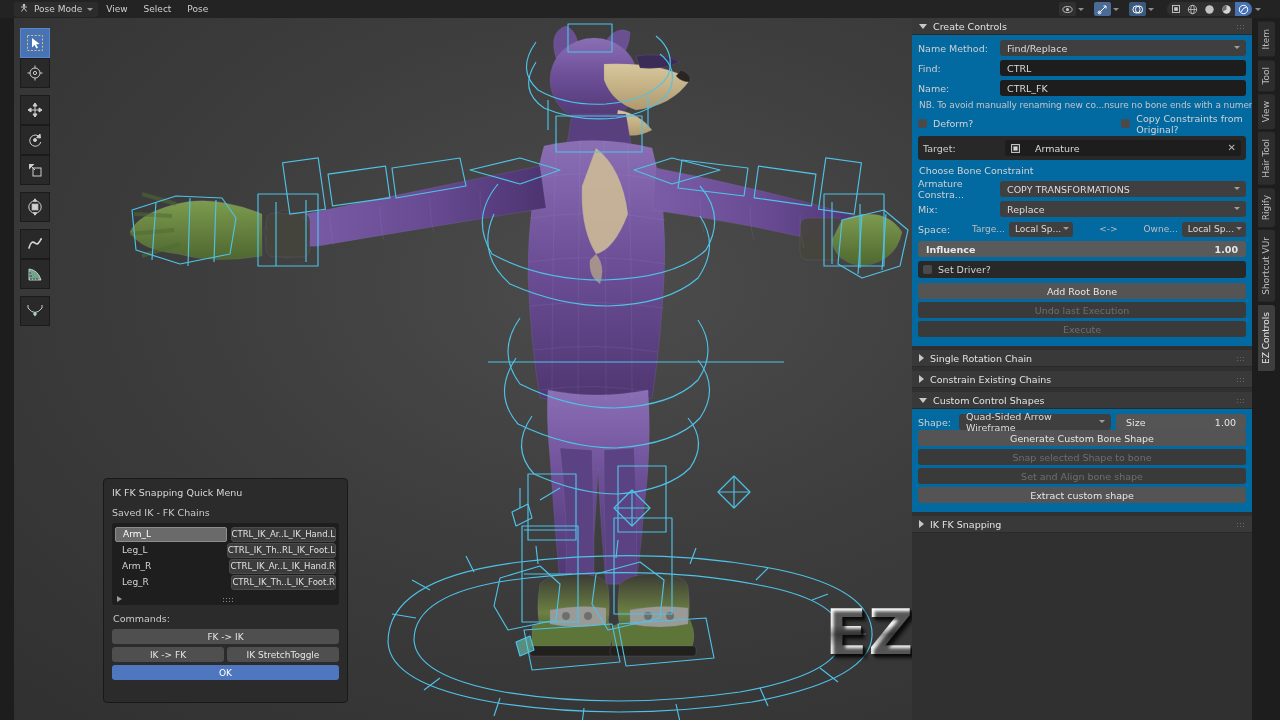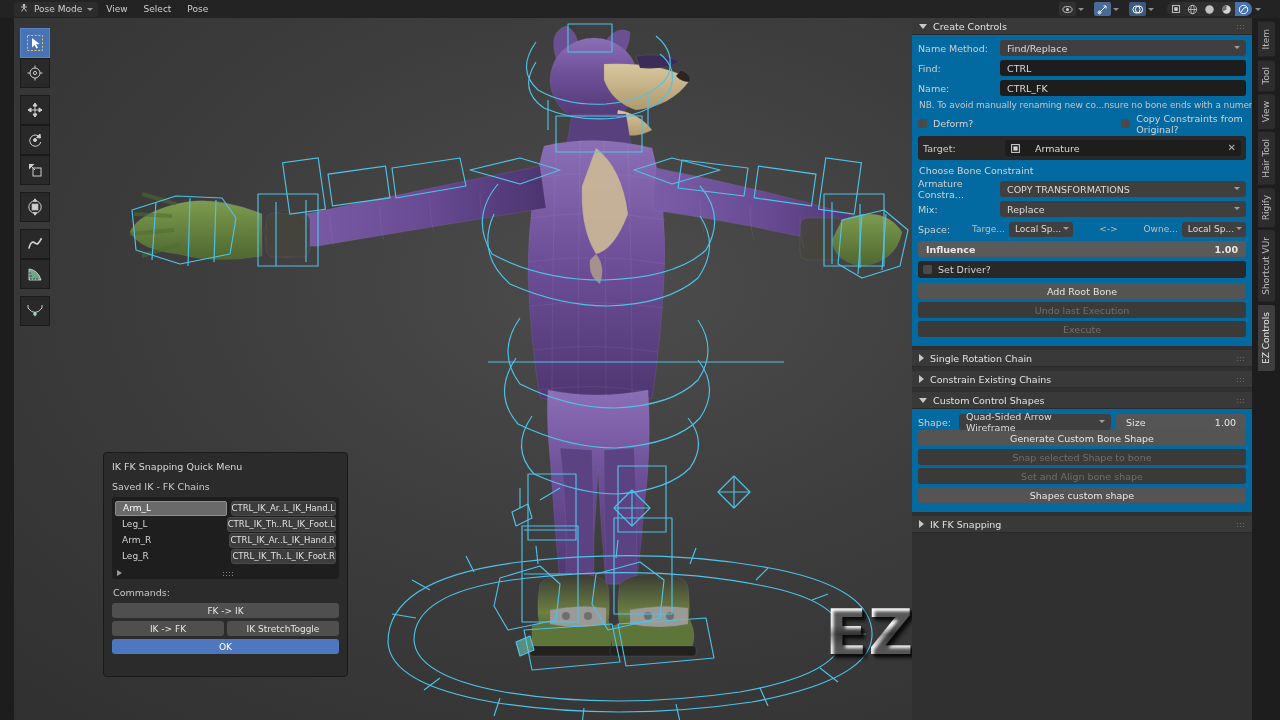--- a/index.html
+++ b/index.html
@@ -103,21 +103,21 @@
   
   .tabstrip { position:absolute; right:0; top:18px; width:28px; height:702px;
     background:#1d1d1d; z-index:35; padding-top:4px; }
   .vtab { width:17px; margin-left:6px; background:#2d2d2d; border-radius:3px 0 0 3px;
     writing-mode:vertical-rl; text-orientation:mixed; transform:rotate(180deg);
     font-size:9px; color:#bdbdbd; padding:7px 3px; margin-bottom:3px; text-align:center;
     white-space:nowrap; }
   .vtab.sel { background:#3e3e3e; color:#e8e8e8; }
 
   
-  .popup { position:absolute; left:103px; top:452px; width:245px; height:225px;
+  .popup { position:absolute; left:103px; top:478px; width:245px; height:225px;
     background:#2b2b2b; border:1px solid #191919; border-radius:4px; z-index:50;
     padding:8px 8px 7px 8px; font-size:9px; color:#d0d0d0; }
   .popup .title { font-size:9.5px; color:#d8d8d8; margin-bottom:9px; }
   .popup .sec { font-size:9.5px; color:#cbcbcb; margin-bottom:5px; }
   .listbox { background:#1e1e1e; border-radius:3px; padding:3px; height:82px; position:relative;}
   .lrow { display:flex; gap:4px; height:16px; align-items:center; margin-bottom:0px; }
   .lname { width:128px; height:15px; display:flex; align-items:center; padding-left:7px;
     font-size:9px; color:#d5d5d5; border-radius:2px; }
   .lname.sel { background:#6a6a6a; border:1px solid #8d8d8d; color:#fff; }
   .lval { flex:1; height:15px; background:#3c3c3c; border:1px solid #4b4b4b; border-radius:3px;
@@ -606,21 +606,21 @@
           <span class="c"></span>
         </div>
         <div class="sizebox">
           <span>Size</span>
           <span>1.00</span>
         </div>
       </div>
       <div class="btn">Generate Custom Bone Shape</div>
       <div class="btn dis">Snap selected Shape to bone</div>
       <div class="btn dis">Set and Align bone shape</div>
-      <div class="btn">Shapes custom shape</div>
+      <div class="btn">Extract custom shape</div>
     </div>
 
     <div class="ph" style="margin-top:4px;">
       <span class="tri closed"></span>
       <span class="t">IK FK Snapping</span>
       <span class="grip"></span>
     </div>
   </div>
 
   <div class="tabstrip">

